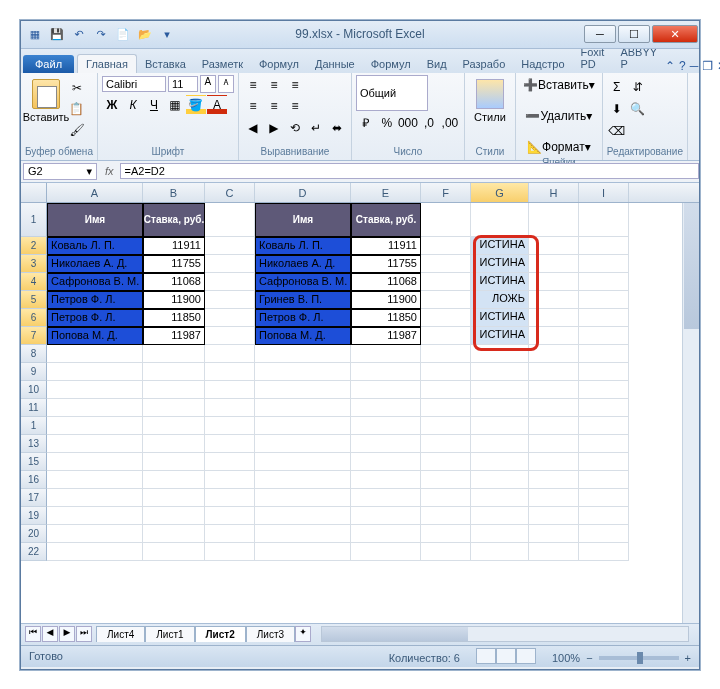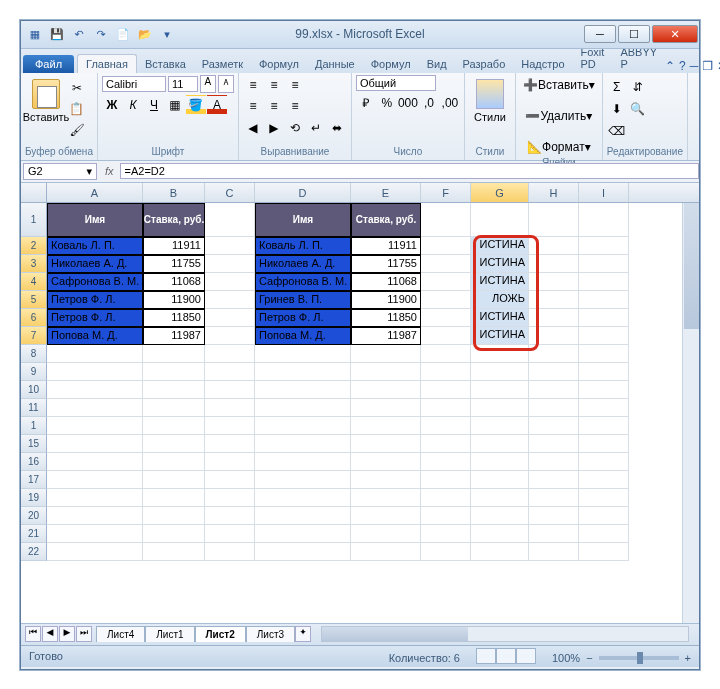--- a/index.html
+++ b/index.html
@@ -26,21 +26,21 @@
 .paste-big::after { content:''; position:absolute; left:4px; top:6px; width:18px; height:20px; background:#fff; border:1px solid #888; }
 .mini-btns { display: flex; flex-direction: column; gap: 1px; padding-top: 3px; }
 .font-row { display: flex; gap: 2px; align-items: center; }
 .font-sel { border: 1px solid #aac; background: #fff; font-size: 11px; padding: 1px 3px; }
 .font-name { width: 64px; }
 .font-size { width: 30px; }
 .bump { width: 16px; height: 18px; border: 1px solid #aac; background: #fff; font-size: 10px; text-align: center; }
 .icon-row { display: flex; gap: 1px; margin-top: 2px; }
 .ib { width: 20px; height: 20px; border: 1px solid transparent; display: flex; align-items: center; justify-content: center; font-size: 12px; }
 .align-grid { display: grid; grid-template-columns: repeat(3,20px); gap: 1px; }
-.num-sel { border: 1px solid #aac; background: #fff; font-size: 11px; padding: 1px 3px; width: 80px; }
+.num-sel { border: 1px solid #aac; background: #fff; font-size: 11px; padding: 11px 3px; width: 72px; }
 .formula-row { height: 22px; display: flex; align-items: center; border-bottom: 1px solid #a8bdd6; background: #eef2f7; font-size: 11px; }
 .namebox { width: 74px; border: 1px solid #aac; background: #fff; padding: 1px 4px; margin: 0 2px; display: flex; justify-content: space-between; align-items: center; }
 .fx-label { font-style: italic; color: #666; padding: 0 6px; }
 .formula-input { flex: 1; background: #fff; border: 1px solid #aac; padding: 1px 4px; }
 .grid-area { position: relative; height: 440px; overflow: hidden; background: #fff; }
 .col-headers { display: flex; height: 20px; background: linear-gradient(#f2f5f9,#dbe4ee); border-bottom: 1px solid #9db3cc; font-size: 11px; }
 .corner { width: 26px; border-right: 1px solid #9db3cc; }
 .col-h { border-right: 1px solid #c5d2e0; text-align: center; line-height: 20px; color: #3b5a7a; }
 .col-A { width: 96px; } .col-B { width: 62px; } .col-C { width: 50px; }
 .col-D { width: 96px; } .col-E { width: 70px; } .col-F { width: 50px; }
@@ -388,20 +388,32 @@
             <div class="cell " style="width: 62px;"></div>
             <div class="cell " style="width: 50px;"></div>
             <div class="cell " style="width: 96px;"></div>
             <div class="cell " style="width: 70px;"></div>
             <div class="cell " style="width: 50px;"></div>
             <div class="cell " style="width: 58px;"></div>
             <div class="cell " style="width: 50px;"></div>
             <div class="cell " style="width: 50px;"></div>
           </div>
           <div class="row">
+            <div class="row-h">13</div>
+            <div class="cell " style="width: 96px;"></div>
+            <div class="cell " style="width: 62px;"></div>
+            <div class="cell " style="width: 50px;"></div>
+            <div class="cell " style="width: 96px;"></div>
+            <div class="cell " style="width: 70px;"></div>
+            <div class="cell " style="width: 50px;"></div>
+            <div class="cell " style="width: 58px;"></div>
+            <div class="cell " style="width: 50px;"></div>
+            <div class="cell " style="width: 50px;"></div>
+          </div>
+          <div class="row">
             <div class="row-h">15</div>
             <div class="cell " style="width: 96px;"></div>
             <div class="cell " style="width: 62px;"></div>
             <div class="cell " style="width: 50px;"></div>
             <div class="cell " style="width: 96px;"></div>
             <div class="cell " style="width: 70px;"></div>
             <div class="cell " style="width: 50px;"></div>
             <div class="cell " style="width: 58px;"></div>
             <div class="cell " style="width: 50px;"></div>
             <div class="cell " style="width: 50px;"></div>
@@ -437,32 +449,20 @@
             <div class="cell " style="width: 50px;"></div>
             <div class="cell " style="width: 96px;"></div>
             <div class="cell " style="width: 70px;"></div>
             <div class="cell " style="width: 50px;"></div>
             <div class="cell " style="width: 58px;"></div>
             <div class="cell " style="width: 50px;"></div>
             <div class="cell " style="width: 50px;"></div>
           </div>
           <div class="row">
             <div class="row-h">20</div>
-            <div class="cell " style="width: 96px;"></div>
-            <div class="cell " style="width: 62px;"></div>
-            <div class="cell " style="width: 50px;"></div>
-            <div class="cell " style="width: 96px;"></div>
-            <div class="cell " style="width: 70px;"></div>
-            <div class="cell " style="width: 50px;"></div>
-            <div class="cell " style="width: 58px;"></div>
-            <div class="cell " style="width: 50px;"></div>
-            <div class="cell " style="width: 50px;"></div>
-          </div>
-          <div class="row">
-            <div class="row-h">21</div>
             <div class="cell " style="width: 96px;"></div>
             <div class="cell " style="width: 62px;"></div>
             <div class="cell " style="width: 50px;"></div>
             <div class="cell " style="width: 96px;"></div>
             <div class="cell " style="width: 70px;"></div>
             <div class="cell " style="width: 50px;"></div>
             <div class="cell " style="width: 58px;"></div>
             <div class="cell " style="width: 50px;"></div>
             <div class="cell " style="width: 50px;"></div>
           </div>

